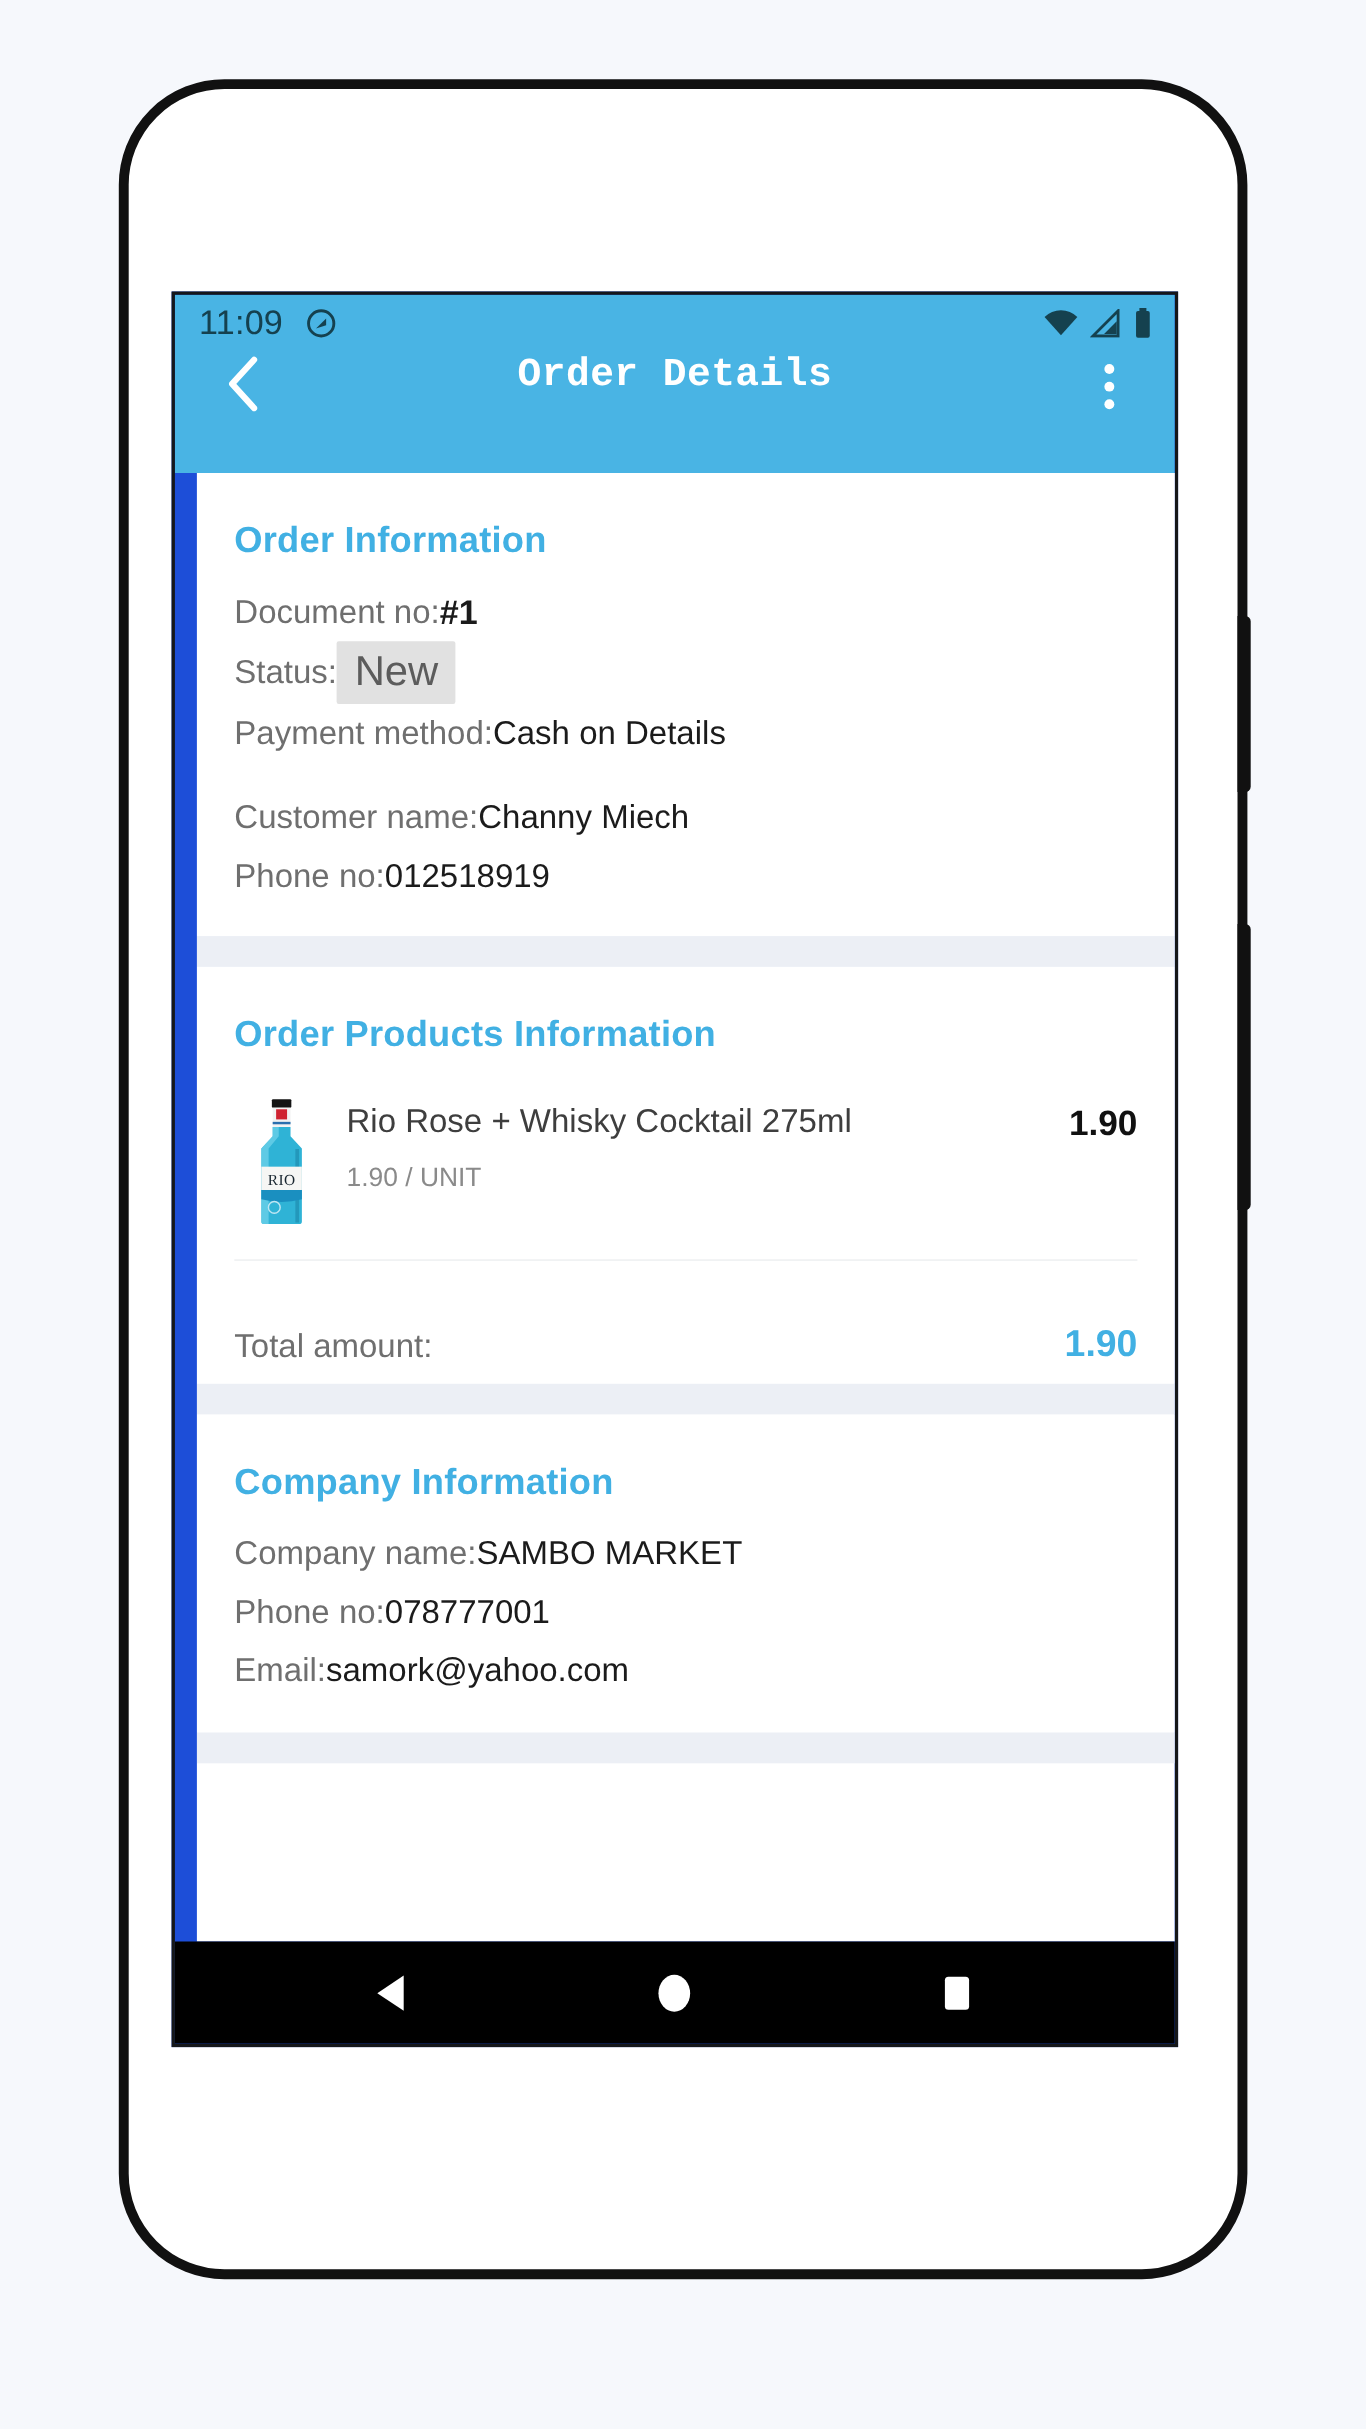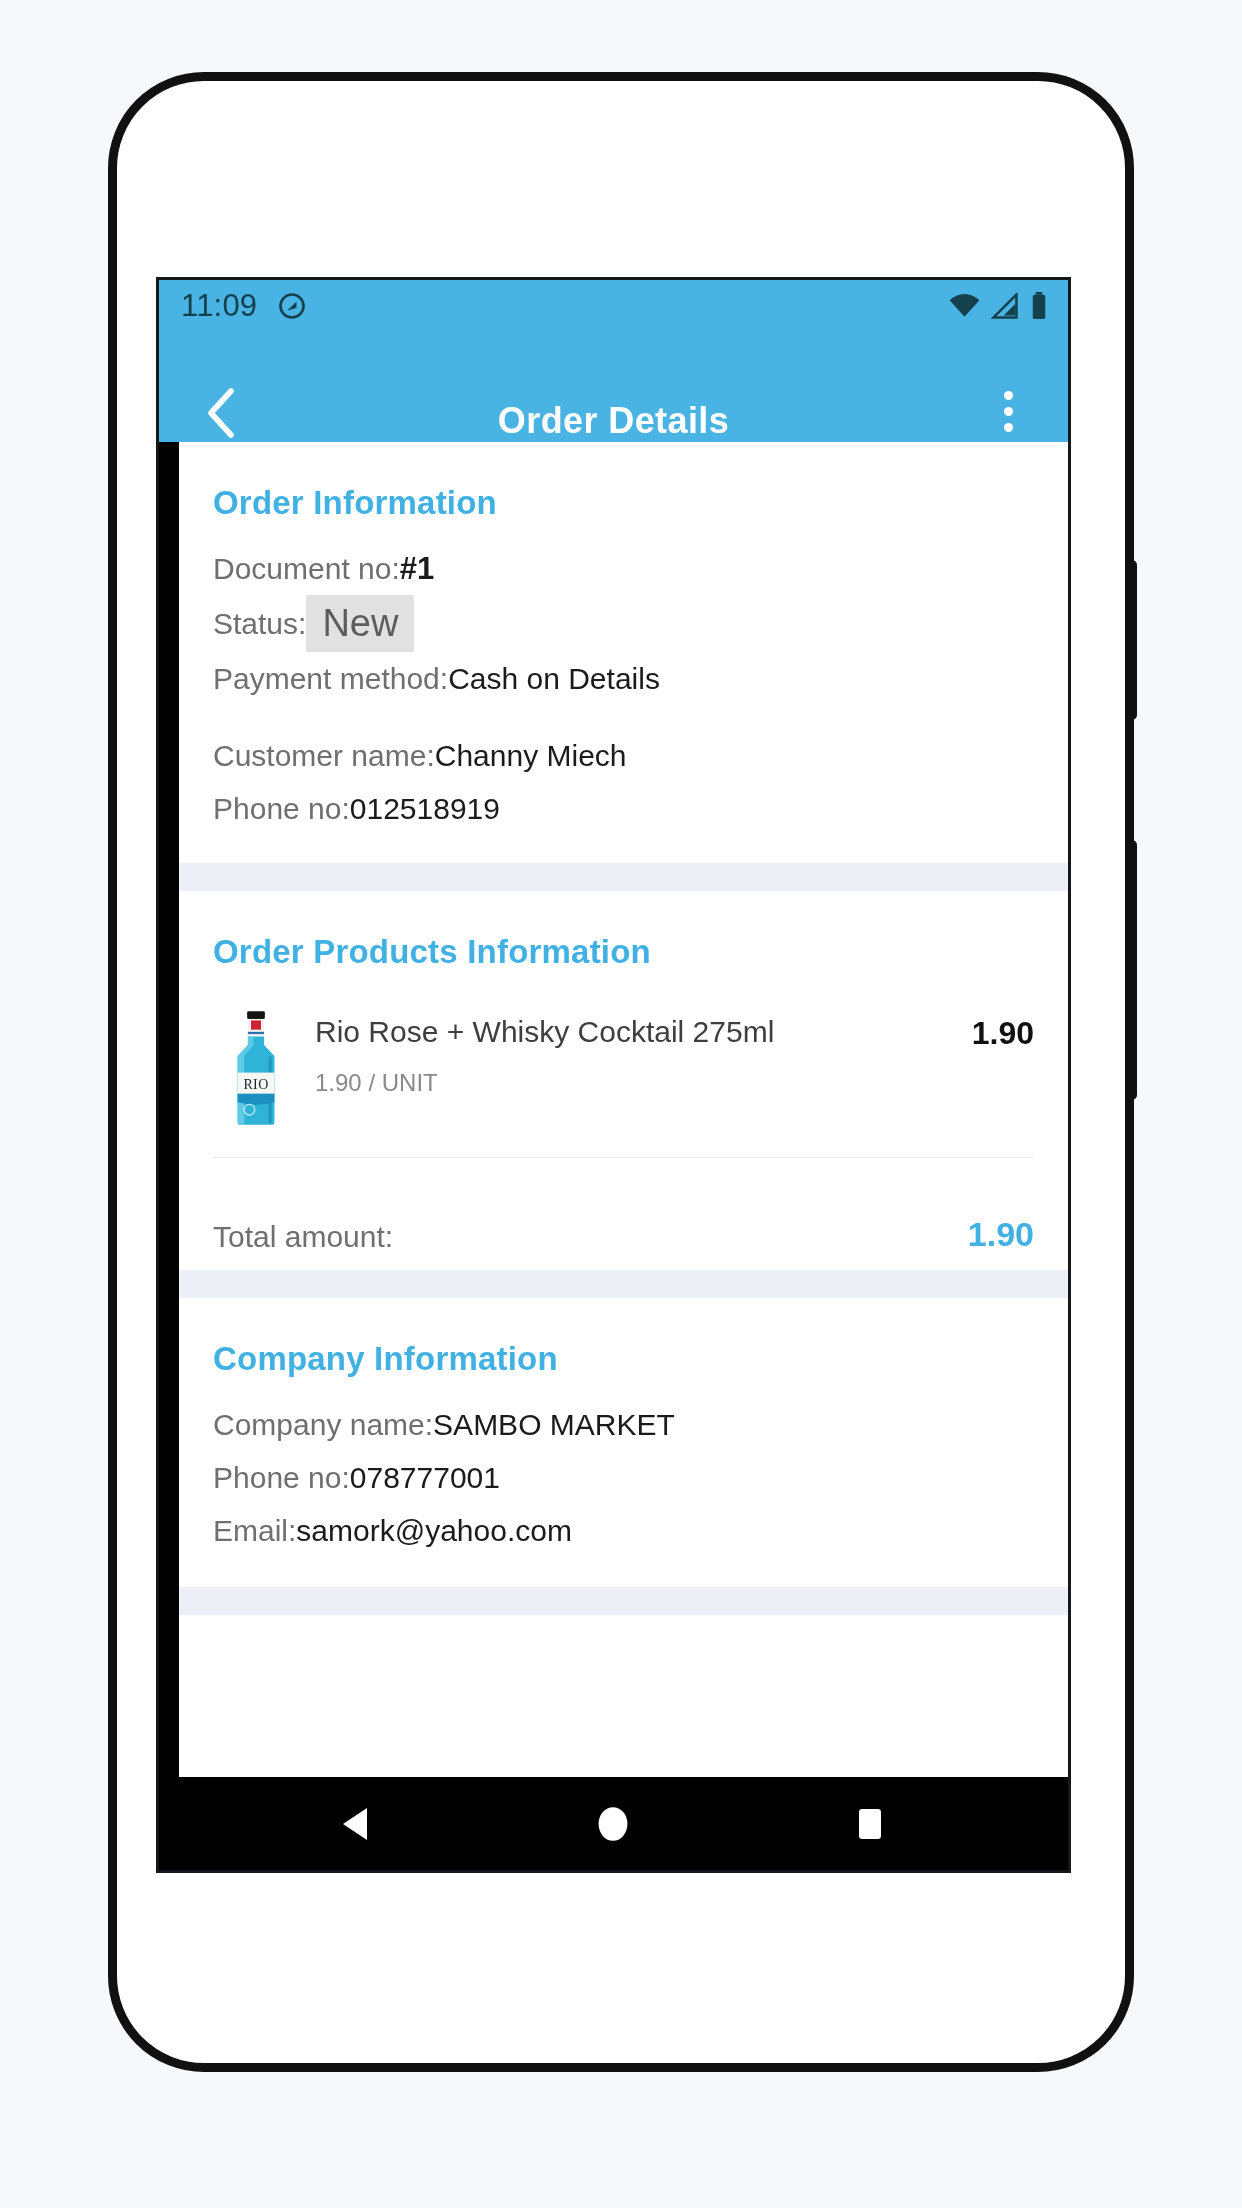--- a/index.html
+++ b/index.html
@@ -34,24 +34,24 @@
     width: 12px;
     border-radius: 0 5px 5px 0;
   }
   #side-btn-volume { top: 560px; height: 160px; }
   #side-btn-power  { top: 840px; height: 260px; }
 
   
   #screen {
     position: absolute;
     left: 156px;
-    top: 277px;
+    top: 265px;
     width: 915px;
     height: 1596px;
-    background: #000000;
+    background: #1d4ed8;
     overflow: hidden;
     border: 3px solid #15171a;
     box-sizing: border-box;
   }
 
   
   #status-bar {
     height: 52px;
     background: #49b4e4;
     display: flex;
@@ -72,24 +72,25 @@
     align-items: center;
     gap: 11px;
   }
   .sb-ico { display: block; }
 
   
   #app-bar {
     height: 110px;
     background: #49b4e4;
     display: flex;
-    align-items: flex-end;
+    align-items: flex-start;
     position: relative;
     padding: 0 34px;
     box-sizing: border-box;
+    font-family: Liberation Mono, monospace;
   }
   #back-button {
     width: 58px;
     height: 58px;
     display: flex;
     align-items: center;
     justify-content: center;
     cursor: pointer;
   }
   #app-bar-title {

